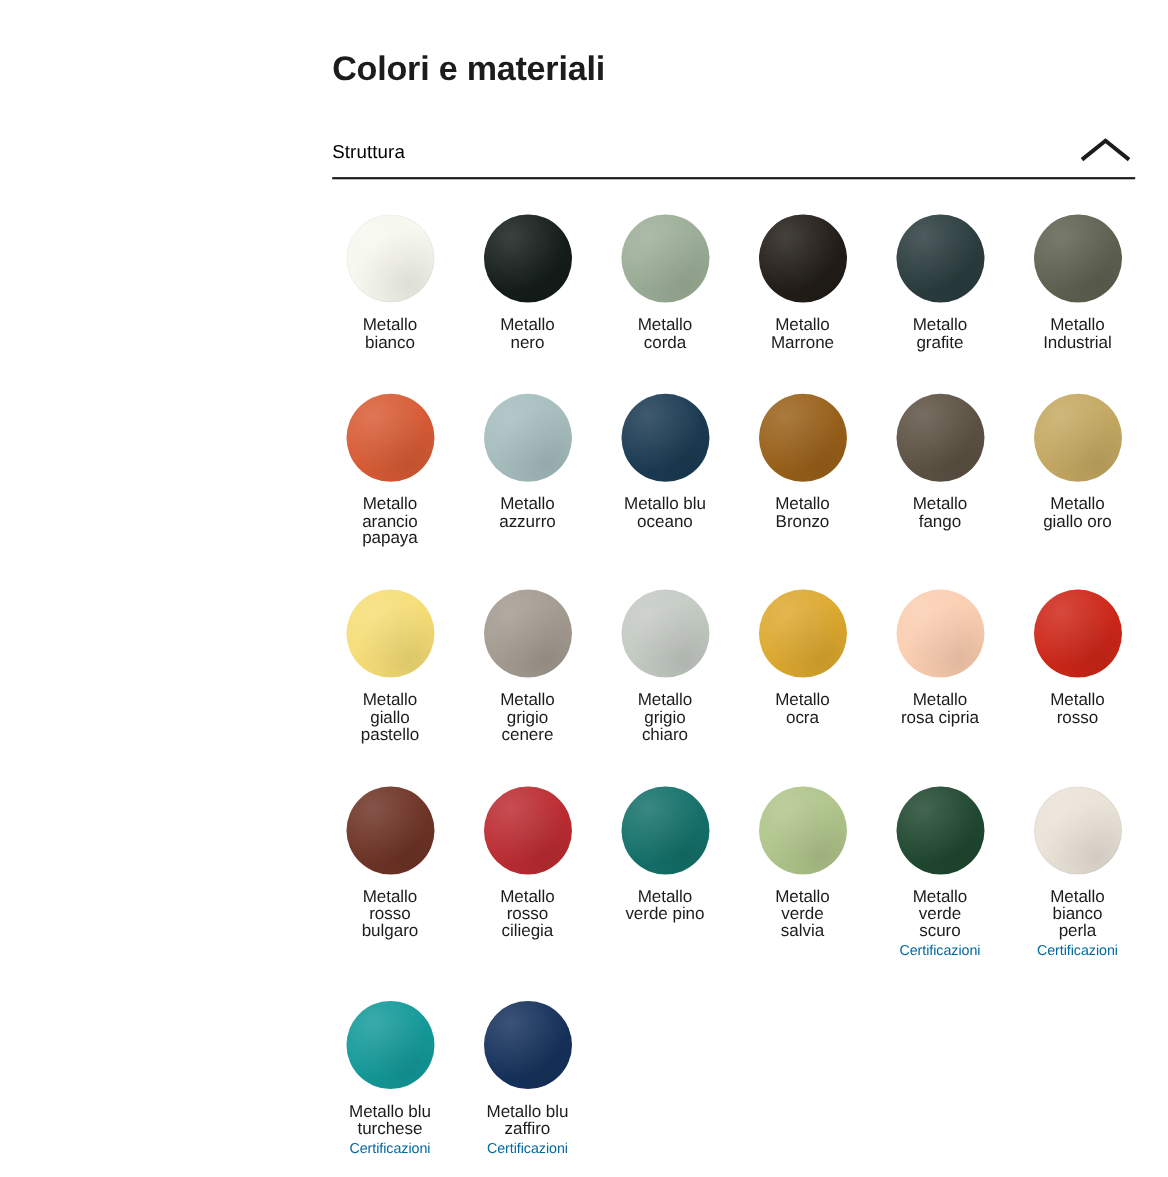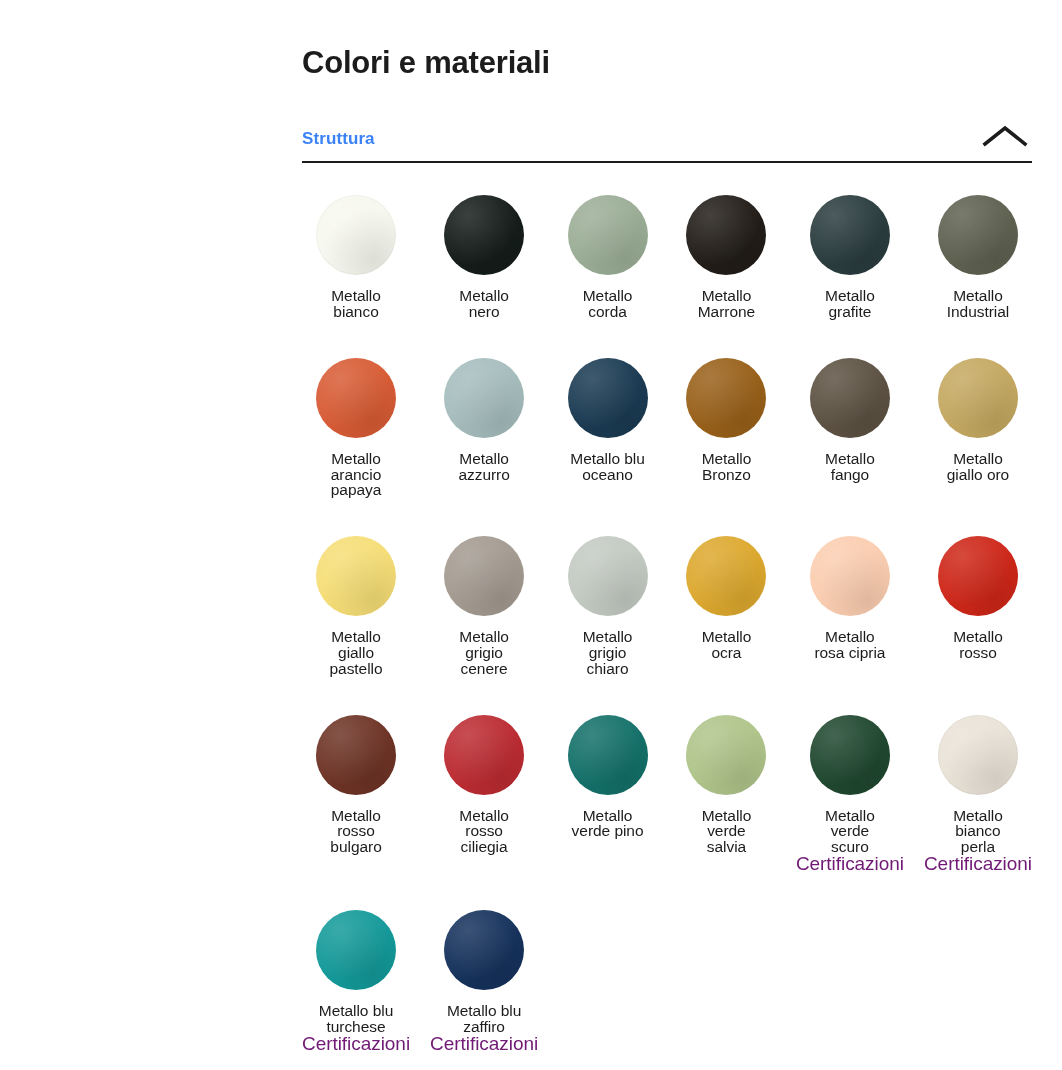--- a/index.html
+++ b/index.html
@@ -41,23 +41,23 @@
   }
   .section-head {
     display: flex;
     align-items: flex-end;
     justify-content: space-between;
     border-bottom: 2.5px solid #1c1c1c;
     padding-bottom: 12px;
   }
   .section-title {
     font-size: 17px;
-    font-weight: bold;
+    font-weight: normal;
     letter-spacing: 0.1px;
-    color: #3b82f6;
+    color: #000000;
     line-height: 1;
     padding-bottom: 2px;
   }
   .collapse-toggle {
     background: none;
     border: none;
     padding: 0 4px 0 0;
     margin: 0;
     cursor: pointer;
     line-height: 0;
@@ -105,24 +105,24 @@
     margin-top: 13px;
     font-size: 15.5px;
     line-height: 15.8px;
     text-align: center;
     color: #1c1c1c;
     white-space: pre-line;
     letter-spacing: -0.05px;
   }
   .swatch-cert {
     margin-top: 1px;
-    font-size: 19px;
+    font-size: 13px;
     line-height: 16px;
     text-align: center;
-    color: #701a75;
+    color: #0369a1;
     white-space: nowrap;
     letter-spacing: -0.05px;
   }
 </style>
 </head>
 <body>
 
 <div class="page">
   <div class="content">
 

